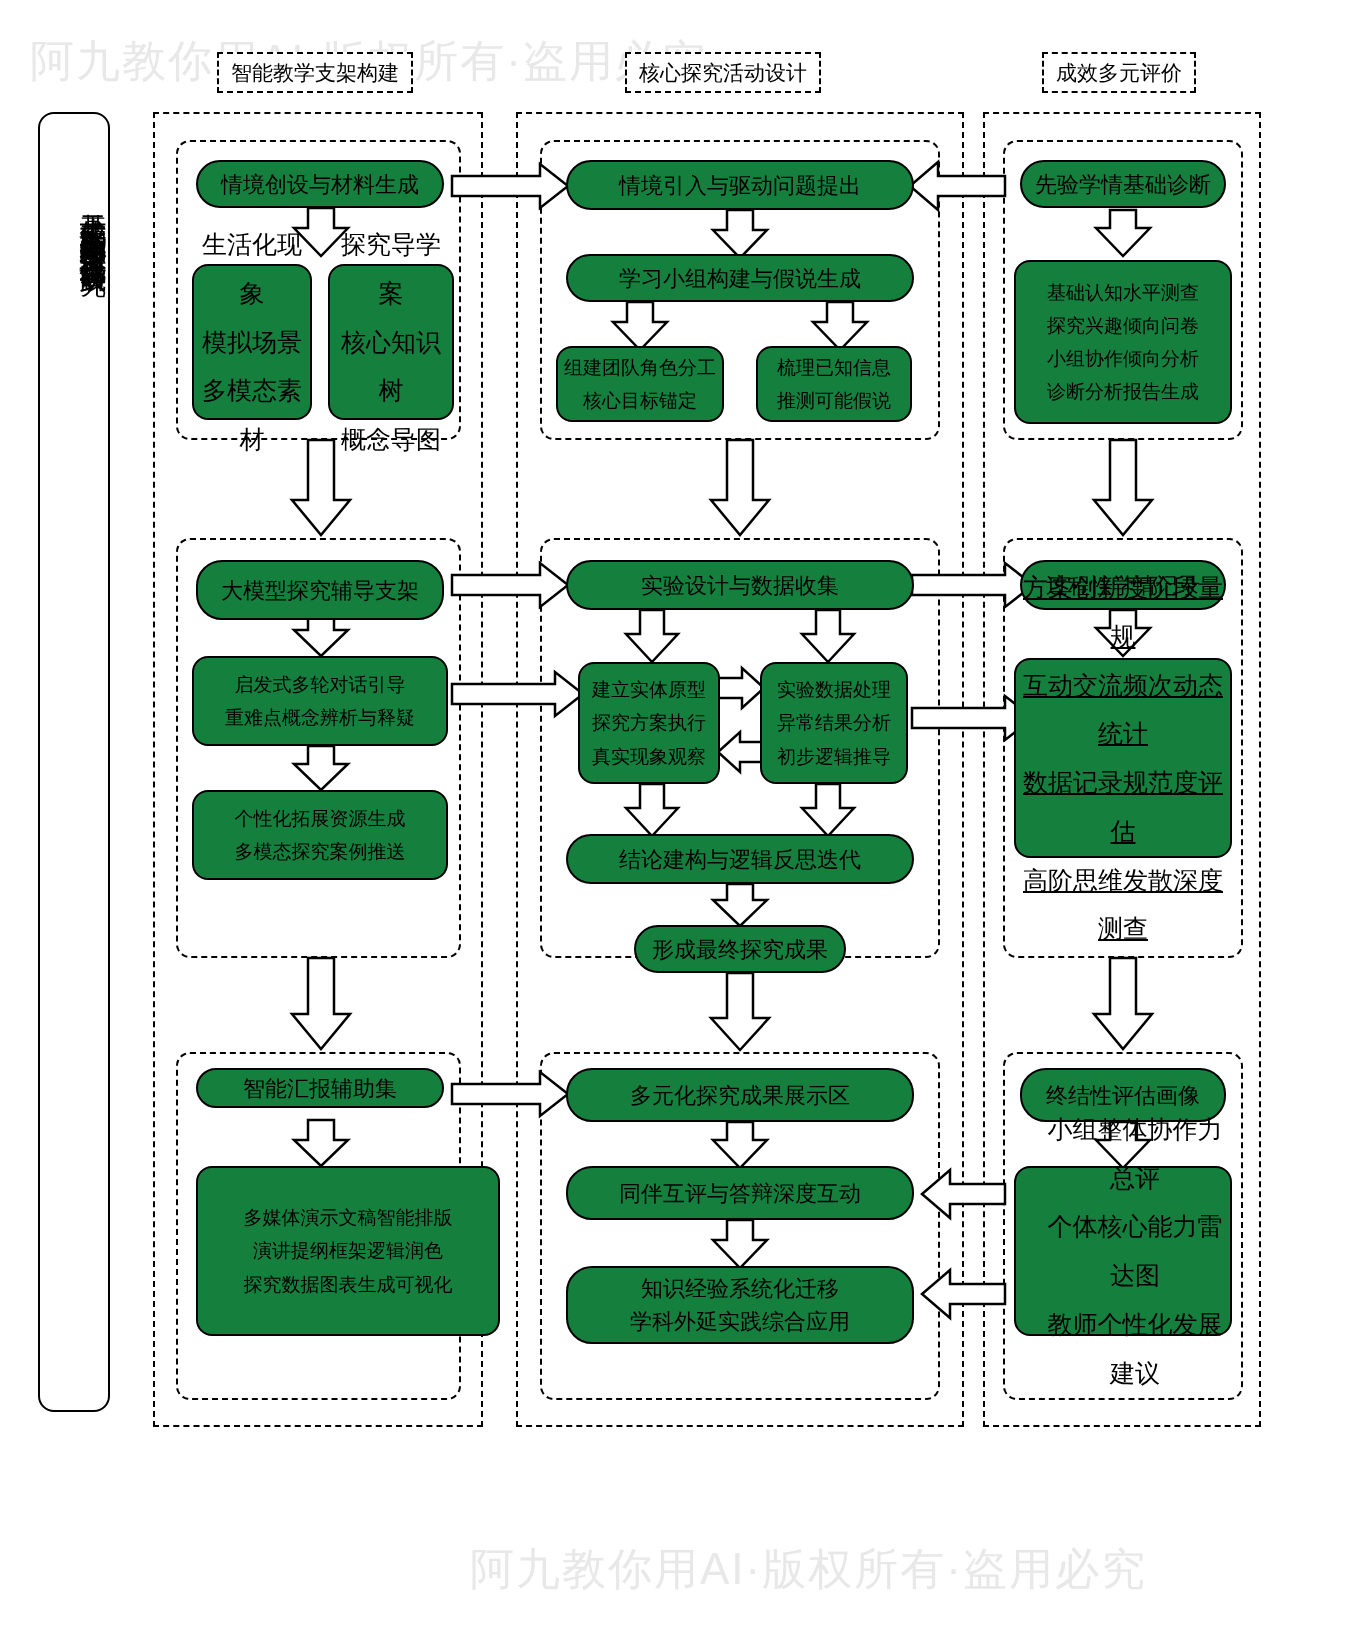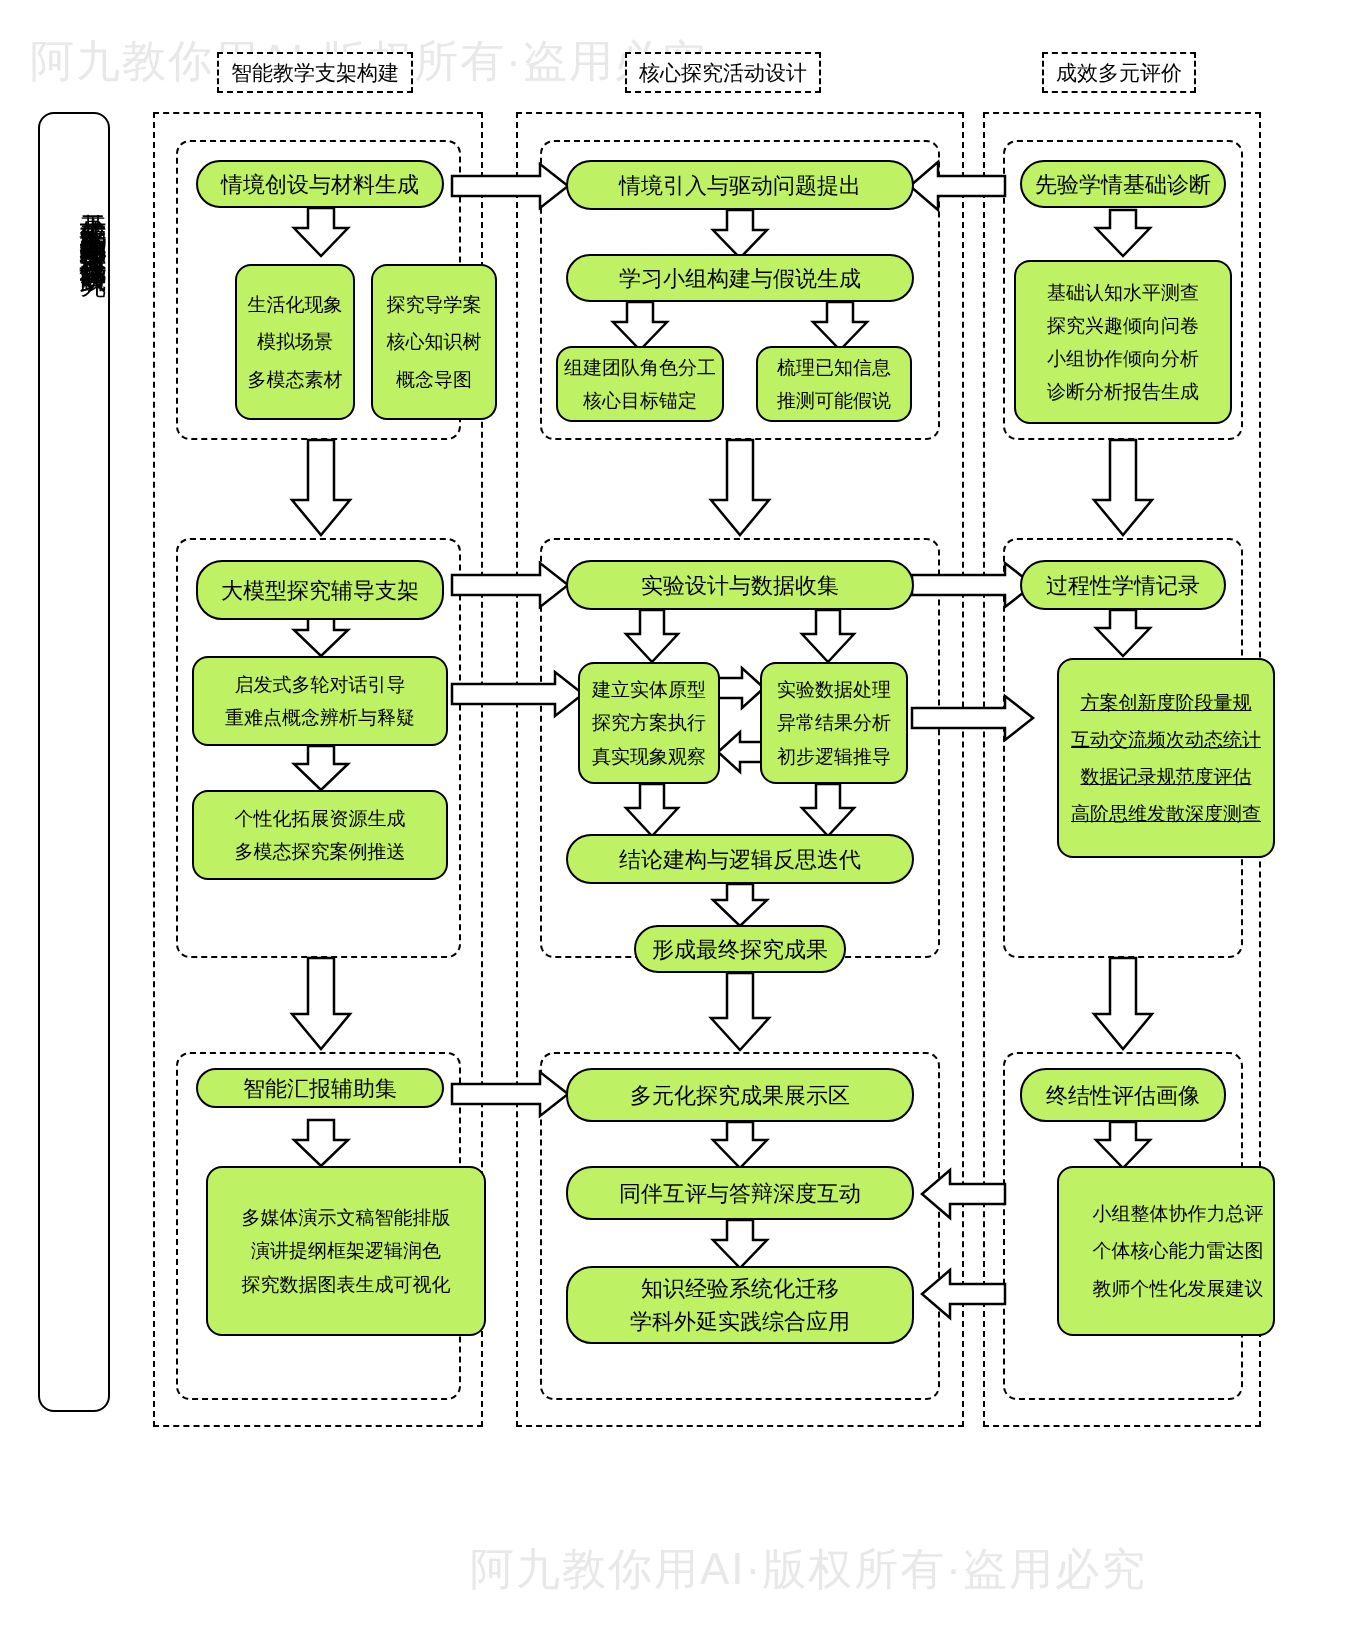--- a/index.html
+++ b/index.html
@@ -81,37 +81,37 @@
     border: 2.5px dashed #000;
     border-radius: 14px;
     background: transparent;
     z-index: 2;
   }
 
   
   .node {
     position: absolute;
     border: 2.5px solid #000;
-    background: #bef264;
+    background: #15803d;
     display: flex;
     flex-direction: column;
     align-items: center;
     justify-content: center;
     text-align: center;
     color: #000;
     z-index: 5;
     padding: 4px 6px;
   }
   .node.pill { border-radius: 26px; }
   .node.rect { border-radius: 16px; }
   .node .ln { display: block; width: 100%; }
 
   .f22 { font-size: 22px; line-height: 1.5; }
   .f20 { font-size: 19px; line-height: 1.75; }
-  .f19 { font-size: 19px; line-height: 1.95; margin-left: 43px; }
+  .f19 { font-size: 25px; line-height: 1.95; }
 
   
   #arrows {
     position: absolute;
     left: 0; top: 0;
     width: 1350px; height: 1650px;
     z-index: 4;
     pointer-events: none;
   }
   #arrows polygon, #arrows path { fill: #fff; stroke: #000; stroke-width: 2.5; stroke-linejoin: miter; }
@@ -236,21 +236,21 @@
 
   <div class="node rect f20" style="left:192px; top:790px; width:256px; height:90px;">
     <span class="ln">个性化拓展资源生成</span>
     <span class="ln">多模态探究案例推送</span>
   </div>
 
   <div class="node pill f22" style="left:196px; top:1068px; width:248px; height:40px;">
     <span class="ln">智能汇报辅助集</span>
   </div>
 
-  <div class="node rect f20" style="left:206px; top:1166px; width:280px; height:170px;">
+  <div class="node rect f20" style="left:196px; top:1166px; width:304px; height:170px;">
     <span class="ln">多媒体演示文稿智能排版</span>
     <span class="ln">演讲提纲框架逻辑润色</span>
     <span class="ln">探究数据图表生成可视化</span>
   </div>
 
   <div class="node pill f22" style="left:566px; top:160px; width:348px; height:50px;">
     <span class="ln">情境引入与驱动问题提出</span>
   </div>
 
   <div class="node pill f22" style="left:566px; top:254px; width:348px; height:48px;">

